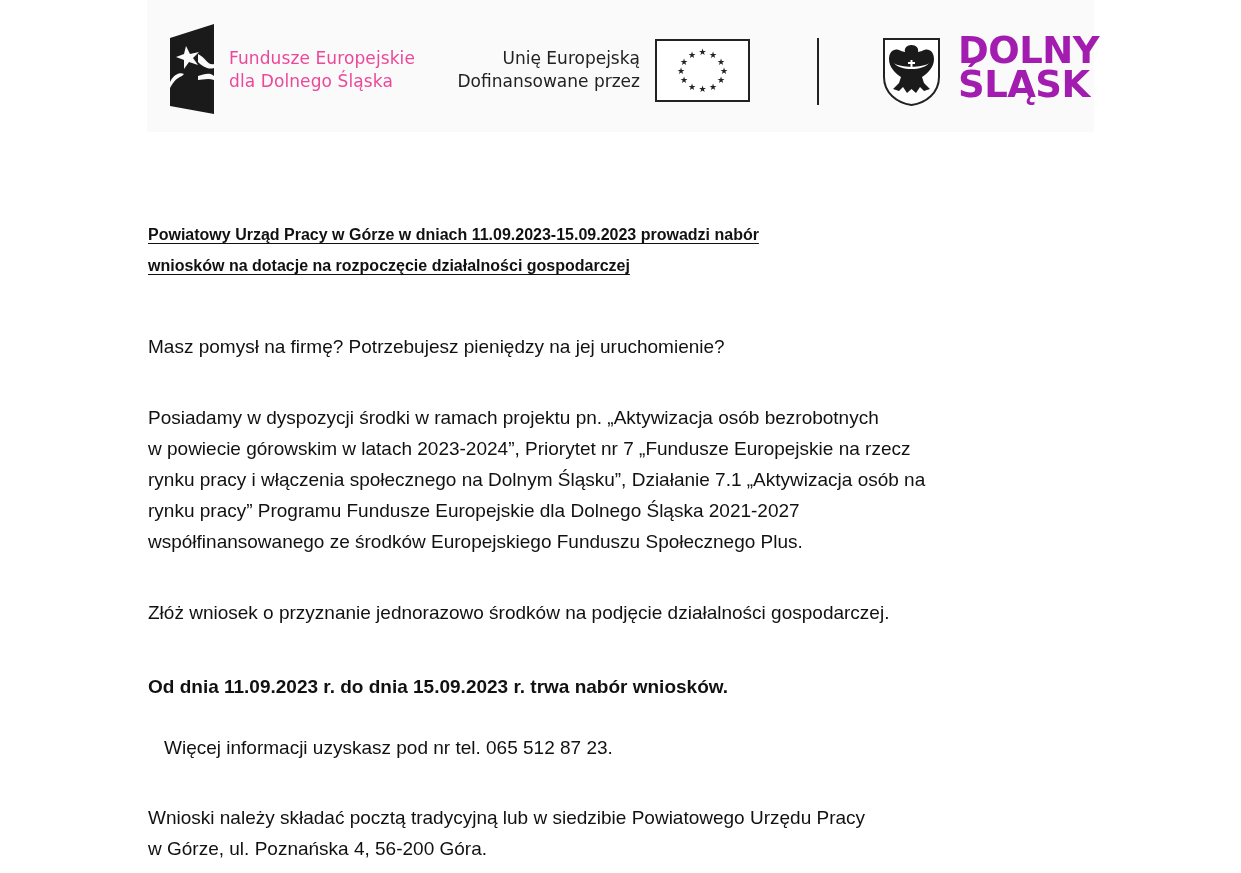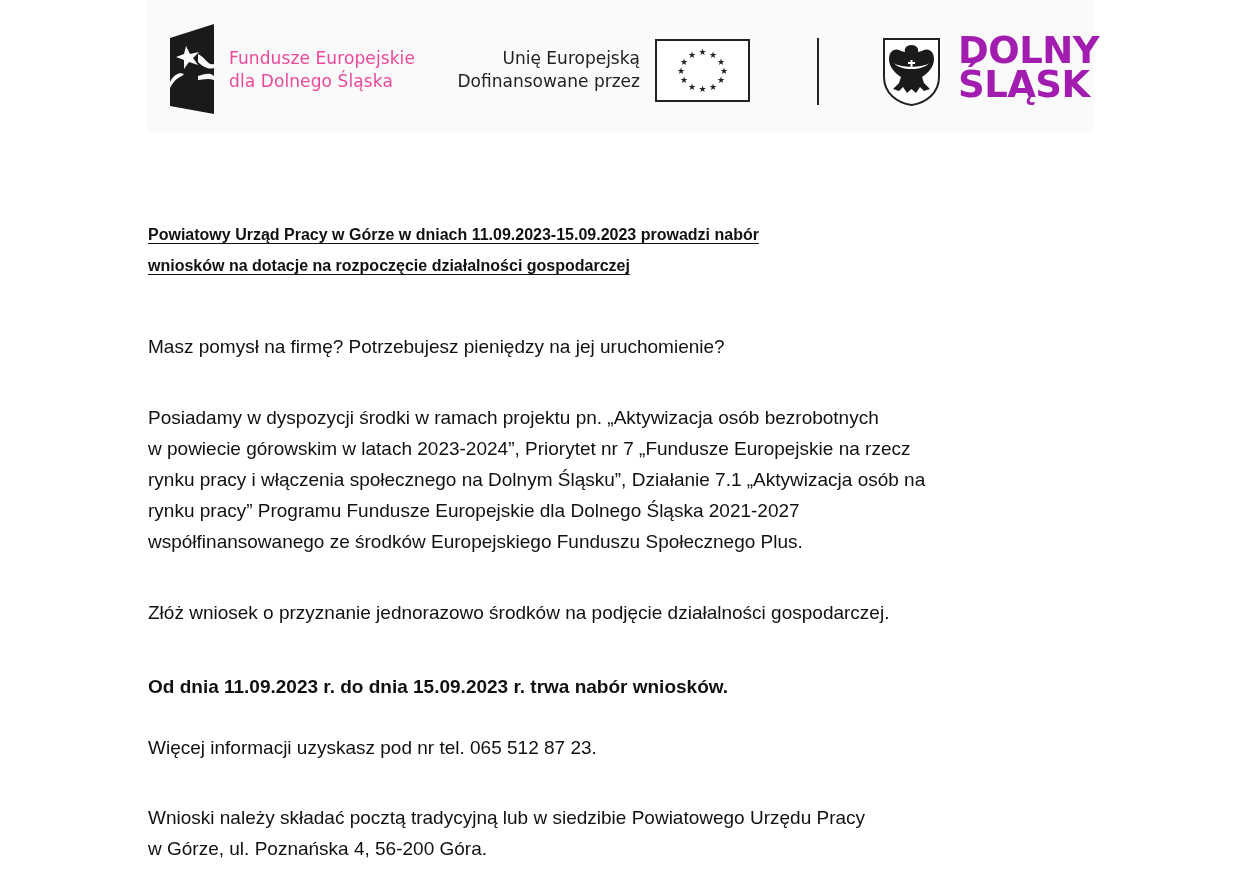--- a/index.html
+++ b/index.html
@@ -109,21 +109,21 @@
       position: absolute;
       left: 0;
       font-size: 19px;
       line-height: 31px;
       white-space: nowrap;
     }
     .p1 { top: 331px; }
     .p2 { top: 402px; }
     .p3 { top: 597px; }
     .p4 { top: 671px; font-weight: bold; }
-    .p5 { top: 732px; }
+    .p5 { top: 732px; margin-left: 16px; }
     .p6 { top: 792px; margin-top: 10px; }
     .line { display: block; }
   </style>
 </head>
 <body>
 
 <div class="logo-band"></div>
 
 <svg class="fe-logo" viewBox="0 0 48 90">
   <path d="M2 14 L46 0 L46 90 L2 82 Z" fill="#1a1a1a"></path>

